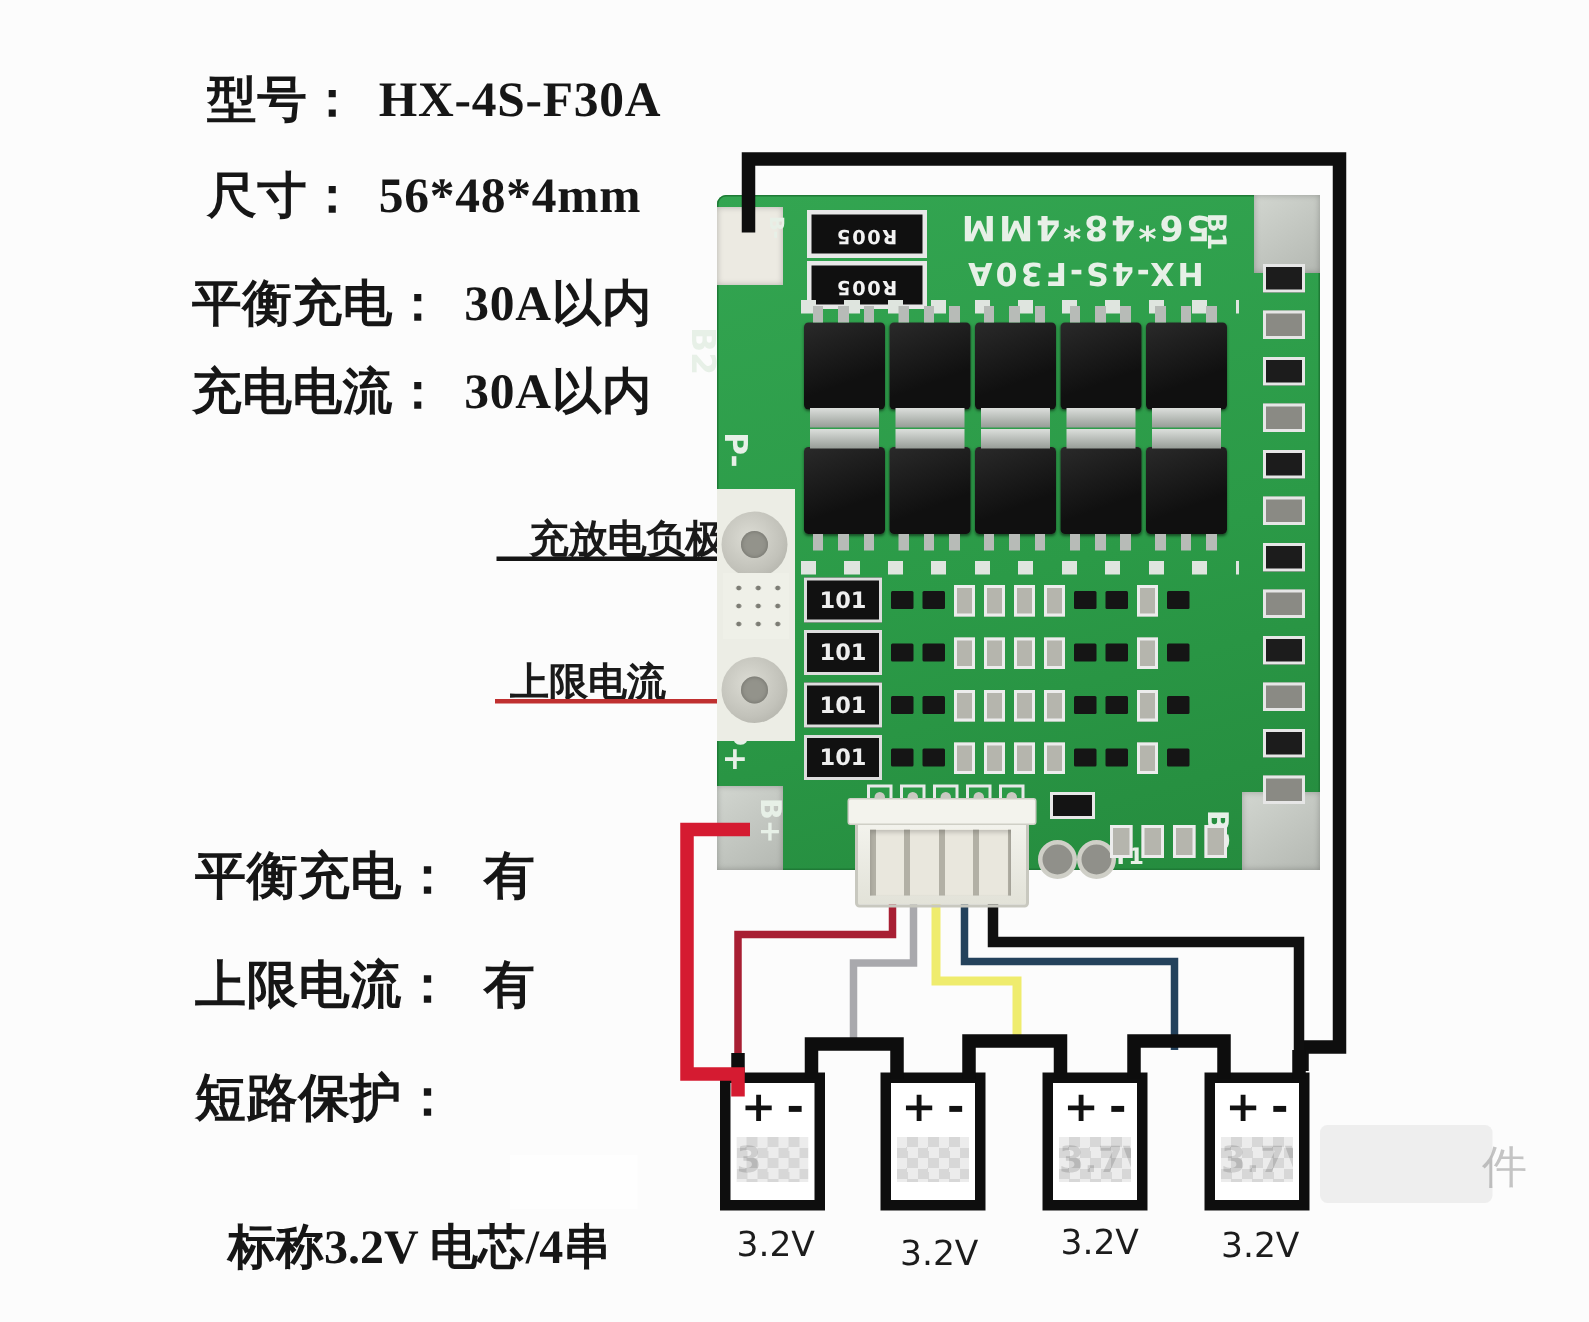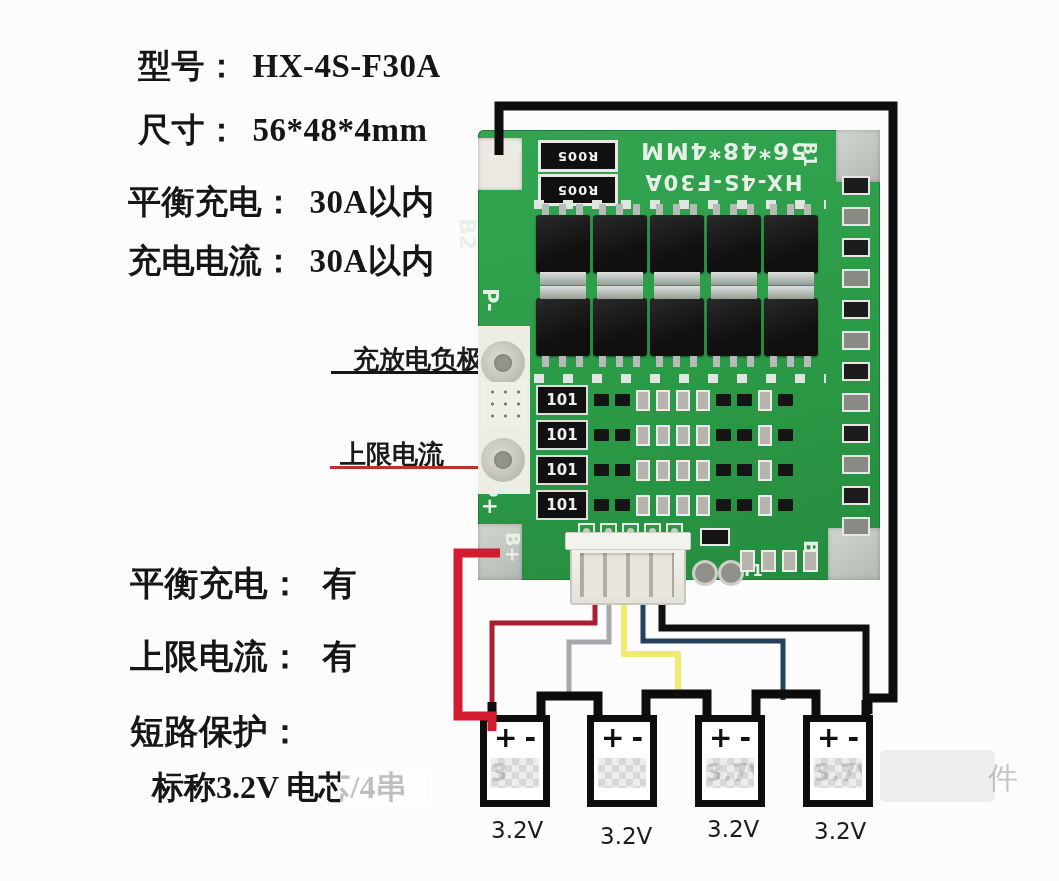--- a/index.html
+++ b/index.html
@@ -5,21 +5,21 @@
   html,body{margin:0;padding:0;}
   body{width:1059px;height:881px;position:relative;background:#fcfcfc;overflow:hidden;
        font-family:"Liberation Serif","DejaVu Serif",serif;}
   
   .spec,.feat{position:absolute;font-size:33px;font-weight:600;color:#161616;letter-spacing:.5px;white-space:nowrap;}
   .feat{font-size:34px;}
   .spec .val{margin-left:14px;}
   .feat .val{margin-left:20px;}
   .pointer{position:absolute;font-size:26px;font-weight:700;color:#1a1a1a;white-space:nowrap;}
   .uline{position:absolute;height:3px;}
-  .note{position:absolute;font-size:32px;font-weight:600;color:#161616;white-space:nowrap;}
+  .note{position:absolute;font-size:32px;font-weight:600;color:#161616;white-space:nowrap;margin-top:44px;}
   .patch{position:absolute;background:rgba(255,255,255,.72);}
   
   .board{position:absolute;left:478px;top:130px;width:402px;height:450px;z-index:2;
          background:linear-gradient(165deg,#33a551 0%,#2b9a47 55%,#258b3e 100%);
          border-radius:6px;box-shadow:0 0 0 1px #1f7a36 inset;}
   .board *{position:absolute;}
   .pad{background:linear-gradient(145deg,#d2d6d0,#b4b8b2);box-shadow:0 0 4px rgba(0,0,0,.25) inset;}
   .pad-tl{left:0;top:8px;width:44px;height:52px;background:#eceae2;}
   .pad-tr{left:358px;top:0;width:44px;height:52px;}
   .pad-bl{left:0;top:394px;width:44px;height:56px;}

